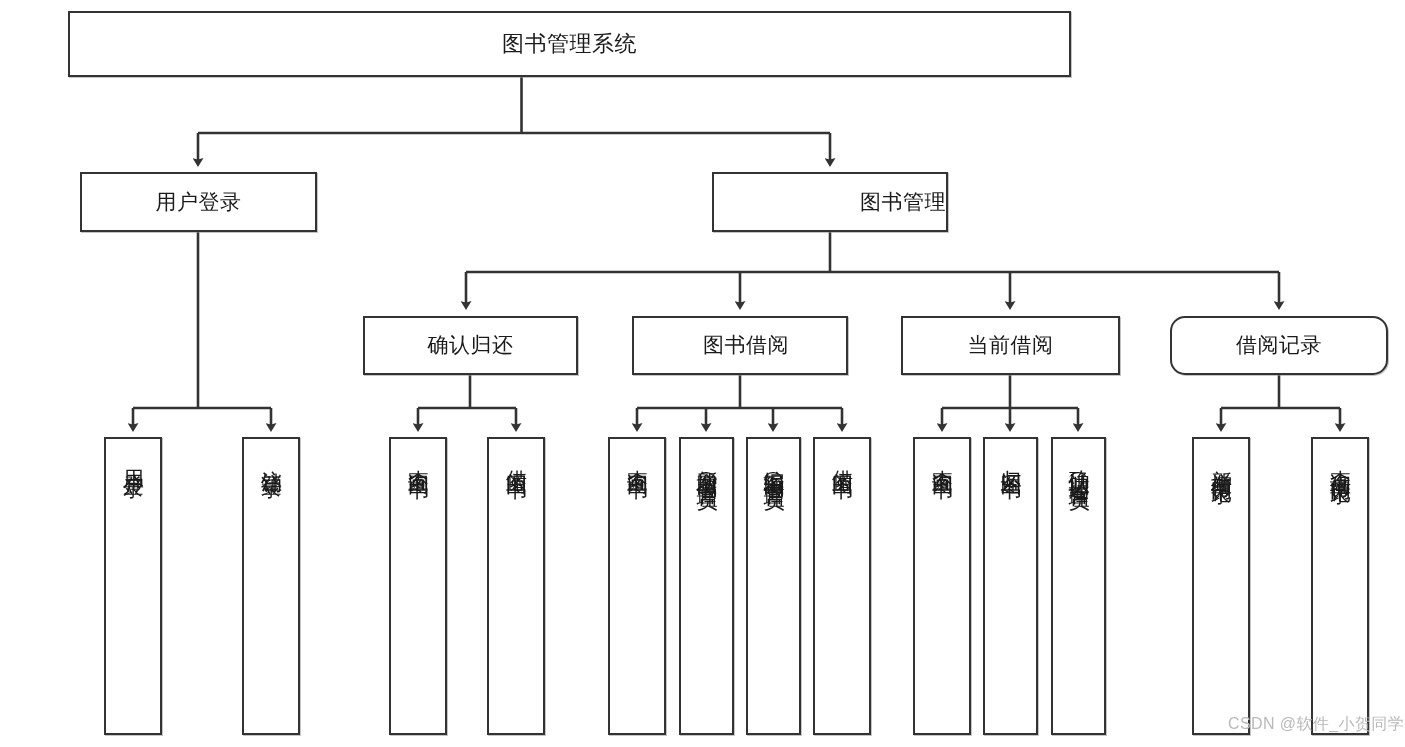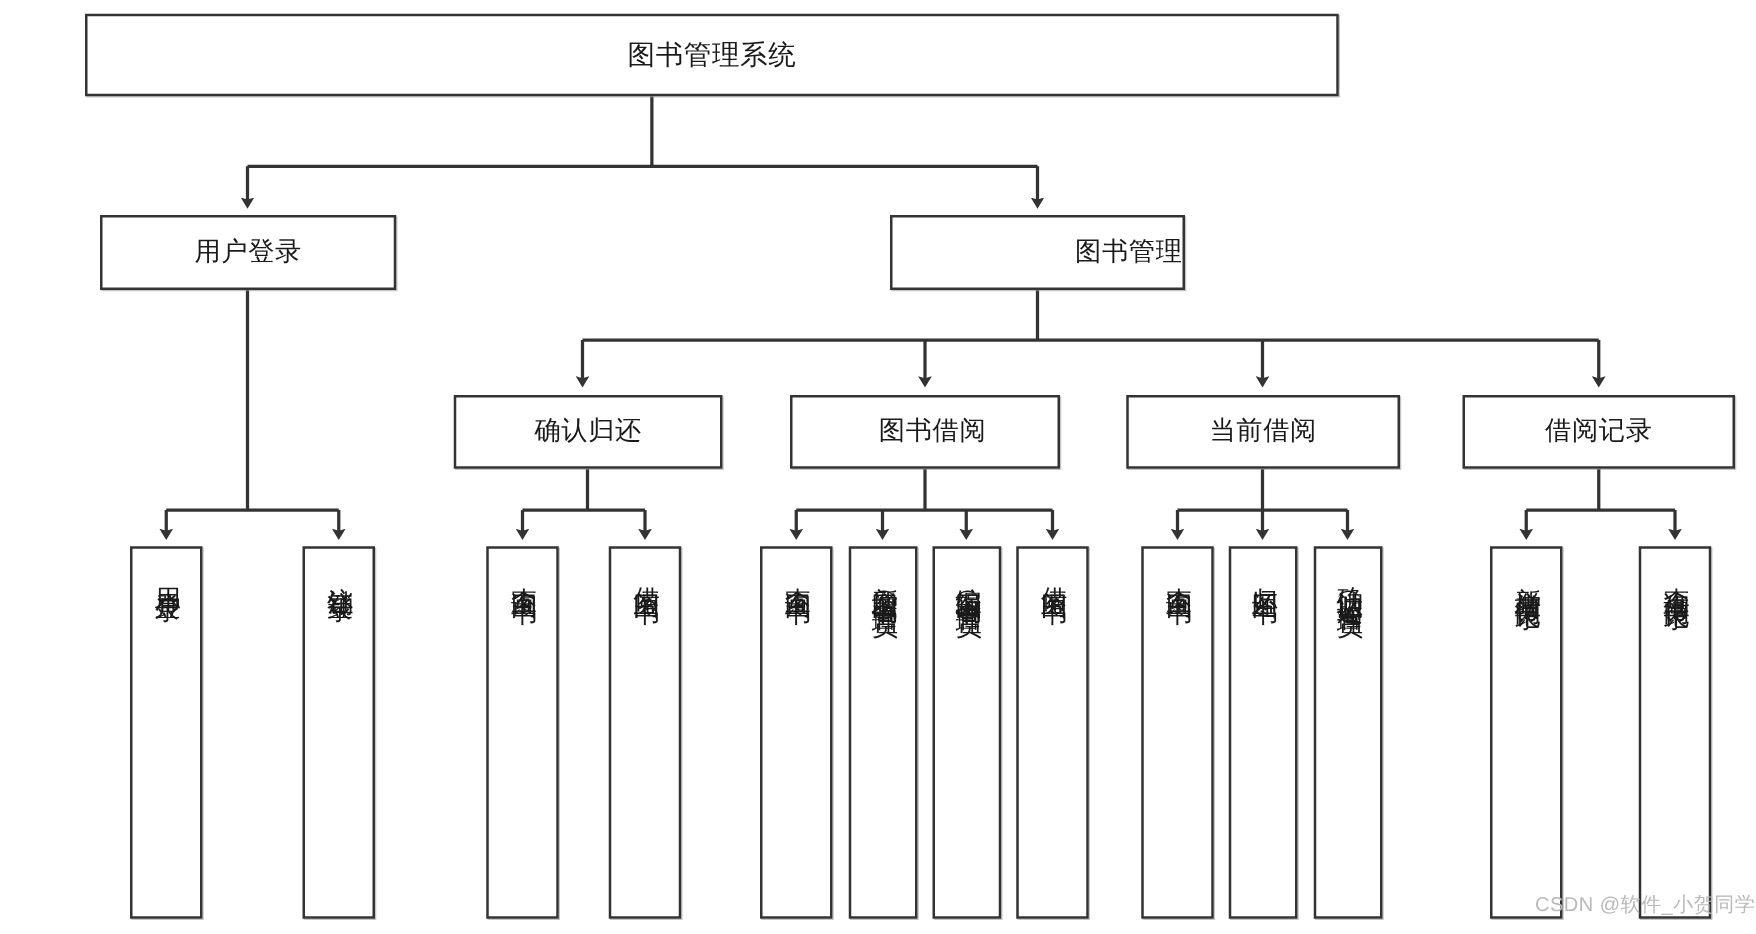--- a/index.html
+++ b/index.html
@@ -141,21 +141,21 @@
 
   <div class="node" style="left:363px; top:316px; width:215px; height:59px;">
     <span class="label">确认归还</span>
   </div>
   <div class="node" style="left:632px; top:316px; width:216px; height:59px;padding-left:12px;">
     <span class="label">图书借阅</span>
   </div>
   <div class="node" style="left:901px; top:316px; width:219px; height:59px;">
     <span class="label">当前借阅</span>
   </div>
-  <div class="node" style="left:1170px; top:316px; width:218px; height:59px;">
+  <div class="node" style="left:1170px; top:316px; width:218px; height:59px;border-radius:15px;">
     <span class="label">借阅记录</span>
   </div>
 
   <div class="node vertical" style="left:104px; top:437px; width:58px; height:298px;">
     <span class="label">用户登录</span>
   </div>
   <div class="node vertical" style="left:242px; top:437px; width:58px; height:298px;">
     <span class="label">注销登录</span>
   </div>
 

